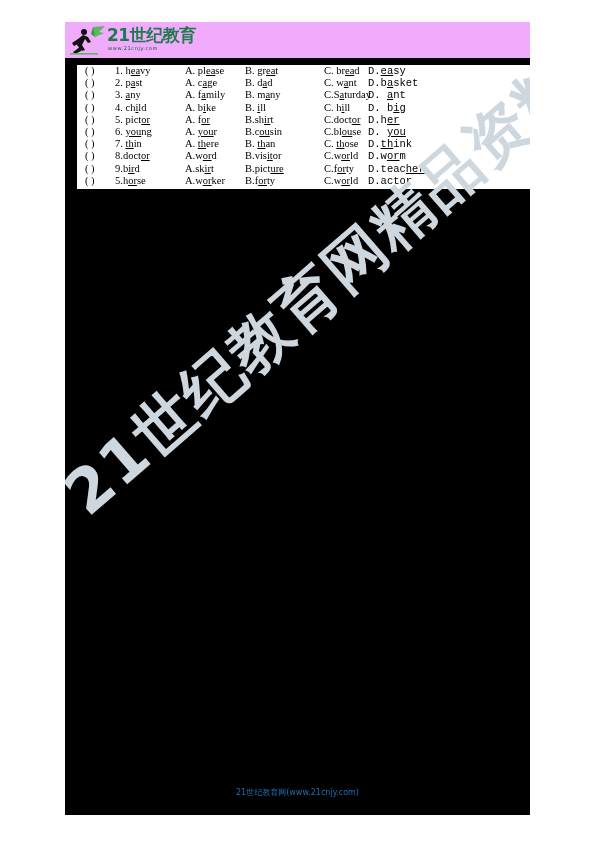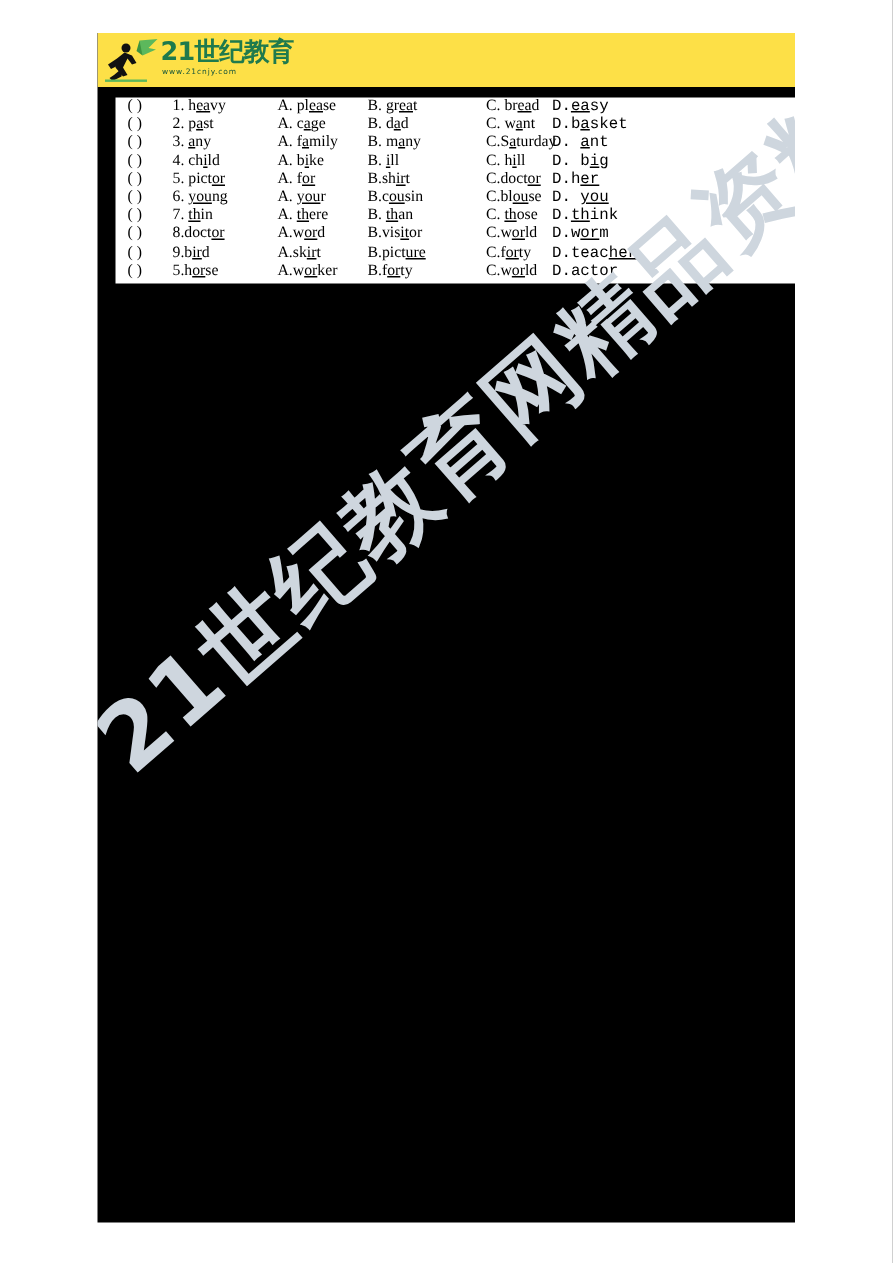--- a/index.html
+++ b/index.html
@@ -33,21 +33,21 @@
     background: #000000;
     overflow: hidden;
   }
 
   
   #header-band {
     position: absolute;
     left: 0; top: 0;
     width: 465px;
     height: 36px;
-    background: #fde047;
+    background: #f0abfc;
   }
   #logo {
     position: absolute;
     left: 4px;
     top: 2px;
     width: 130px;
     height: 33px;
   }
   #logo-figure {
     position: absolute;
@@ -268,15 +268,16 @@
         <span class="col-c"><span>C.w</span><u>or</u><span>ld</span></span>
         <span class="col-d"><span>D.actor</span><u></u><span></span></span>
       </div>
 
     </div>
 
     <div id="watermark">
       <div id="watermark-text">21世纪教育网精品资料</div>
     </div>
 
+    <div id="footer">21世纪教育网(www.21cnjy.com)</div>
 
   </div>
 </div>
 
 </body></html>

